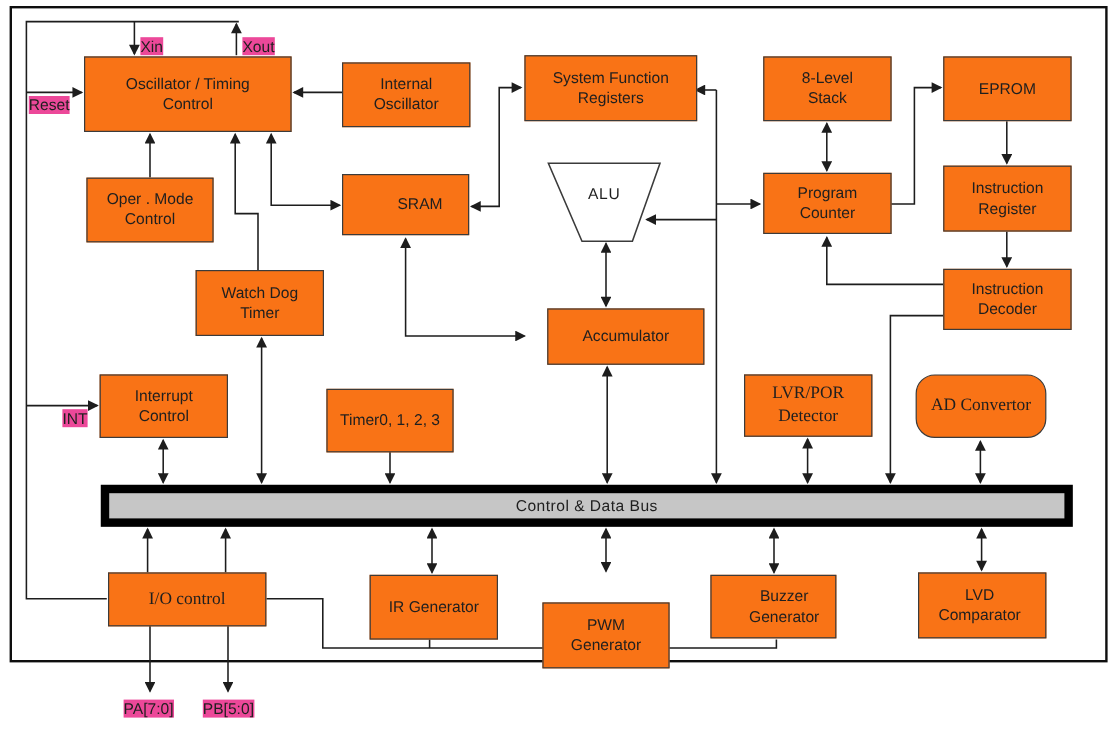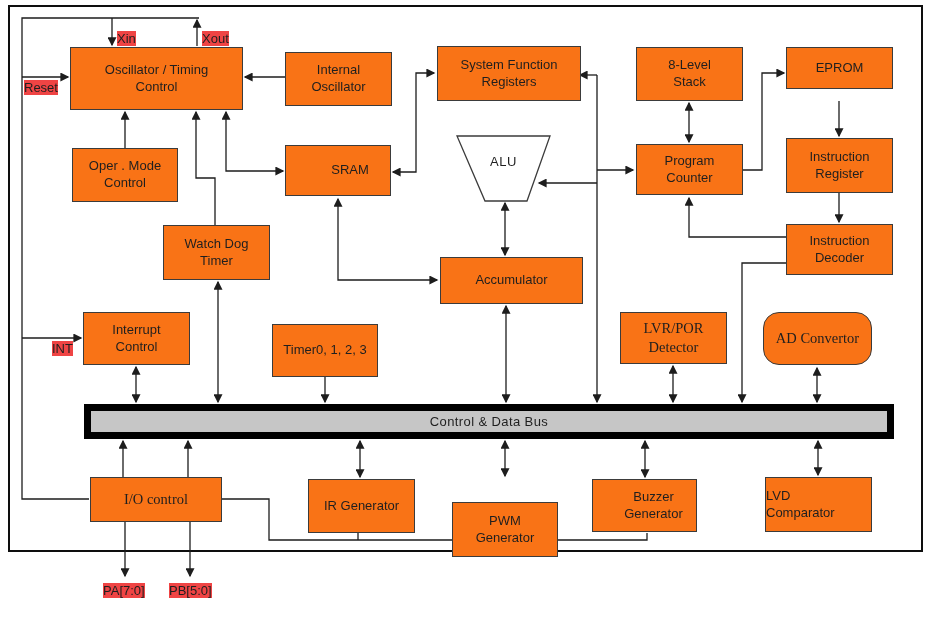--- a/index.html
+++ b/index.html
@@ -13,32 +13,32 @@
   }
   svg.wires{position:absolute;left:0;top:0;z-index:1;}
   .c{fill:none;stroke:#1d1d1d;stroke-width:1.3px;}
   .node{
     position:absolute;z-index:2;box-sizing:border-box;
     border:1px solid #3b3b3b;background:#f97316;
     display:flex;align-items:center;justify-content:center;text-align:center;
     font-size:13px;line-height:1.3;white-space:pre-line;
   }
   .node.serif{font-family:"Liberation Serif","DejaVu Serif",serif;font-size:14.5px;}
-  .node.left-text{justify-content:flex-start;text-align:left;padding-left:0;}
+  .node.left-text{justify-content:flex-start;text-align:center;padding-left:16px;}
   .bus{
     position:absolute;z-index:2;box-sizing:border-box;
     border:7px solid #000000;background:#c6c6c6;
     display:flex;align-items:center;justify-content:center;
     font-size:13px;letter-spacing:.4px;
   }
   .alu-label{
     position:absolute;z-index:2;display:flex;align-items:center;justify-content:center;
     font-size:13px;letter-spacing:.5px;background:transparent;
   }
-  .pin{position:absolute;z-index:3;font-size:13px;white-space:nowrap;background:#ef4444;}
+  .pin{position:absolute;z-index:3;font-size:13px;white-space:nowrap;background:#ec4899;}
 </style>
 </head>
 <body>
 
 <div class="stage">
 
   <div class="frame"></div>
 
   <svg class="wires" width="930" height="618" viewBox="0 0 930 618">
     <defs>
@@ -95,30 +95,30 @@
 Control</div>
   <div class="node" style="left:72px;top:148px;width:106px;height:54px;">Oper . Mode
 Control</div>
   <div class="node" style="left:285px;top:52px;width:107px;height:54px;">Internal
 Oscillator</div>
   <div class="node" style="left:437px;top:46px;width:144px;height:55px;">System Function
 Registers</div>
   <div class="node" style="left:285px;top:145px;width:106px;height:51px;padding-left:24px;">SRAM</div>
   <div class="node" style="left:636px;top:47px;width:107px;height:54px;">8-Level
 Stack</div>
-  <div class="node" style="left:786px;top:47px;width:107px;height:42px;">EPROM</div>
+  <div class="node" style="left:786px;top:47px;width:107px;height:54px;">EPROM</div>
   <div class="node" style="left:636px;top:144px;width:107px;height:51px;">Program
 Counter</div>
   <div class="node" style="left:786px;top:138px;width:107px;height:55px;">Instruction
 Register</div>
   <div class="node" style="left:786px;top:224px;width:107px;height:51px;">Instruction
 Decoder</div>
   <div class="node" style="left:163px;top:225px;width:107px;height:55px;">Watch Dog
 Timer</div>
-  <div class="node" style="left:440px;top:257px;width:143px;height:47px;">Accumulator</div>
+  <div class="node" style="left:456px;top:257px;width:131px;height:47px;">Accumulator</div>
   <div class="node" style="left:83px;top:312px;width:107px;height:53px;">Interrupt
 Control</div>
   <div class="node" style="left:272px;top:324px;width:106px;height:53px;">Timer0, 1, 2, 3</div>
   <div class="node serif" style="left:620px;top:312px;width:107px;height:52px;">LVR/POR
 Detector</div>
   <div class="node serif" style="left:763px;top:312px;width:109px;height:53px;border-radius:16px;">AD Convertor</div>
   <div class="node serif" style="left:90px;top:477px;width:132px;height:45px;">I/O control</div>
   <div class="node" style="left:308px;top:479px;width:107px;height:54px;">IR Generator</div>
   <div class="node" style="left:452px;top:502px;width:106px;height:55px;">PWM
 Generator</div>

